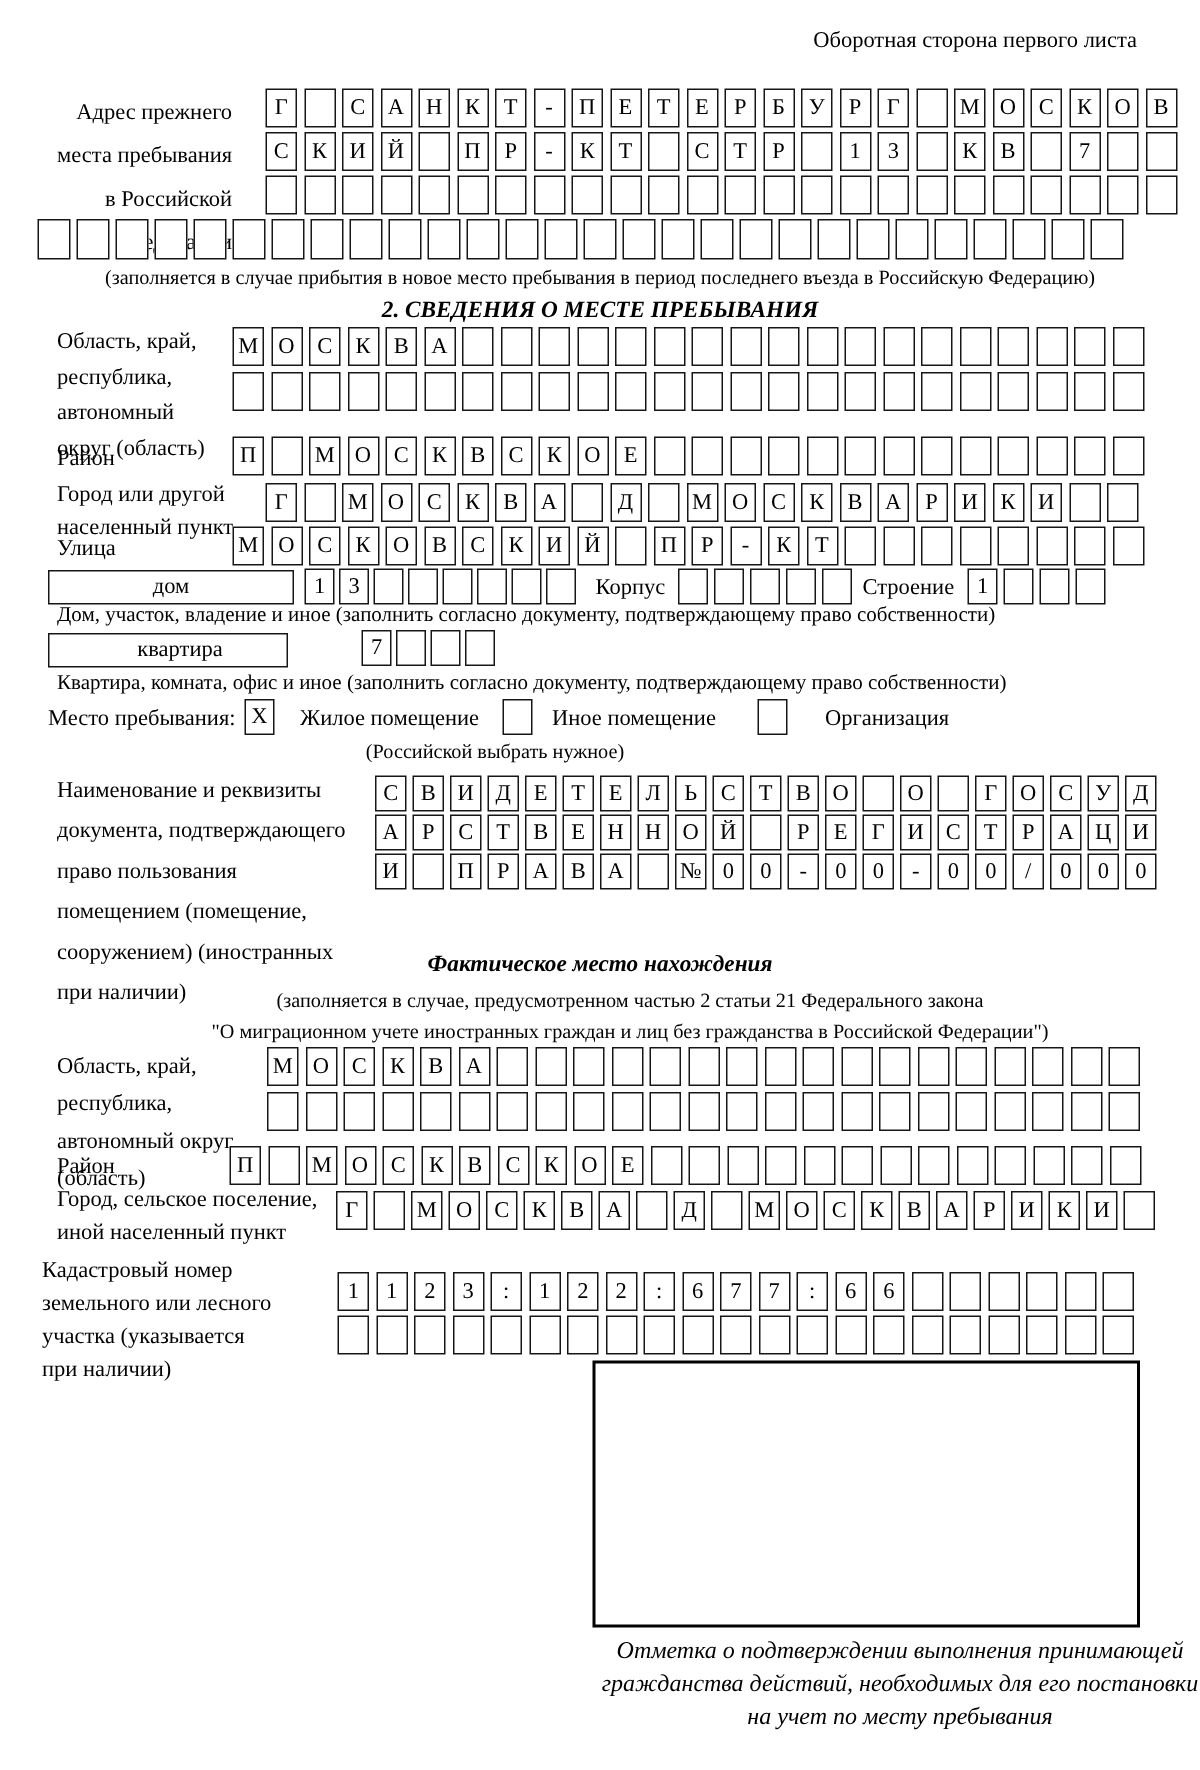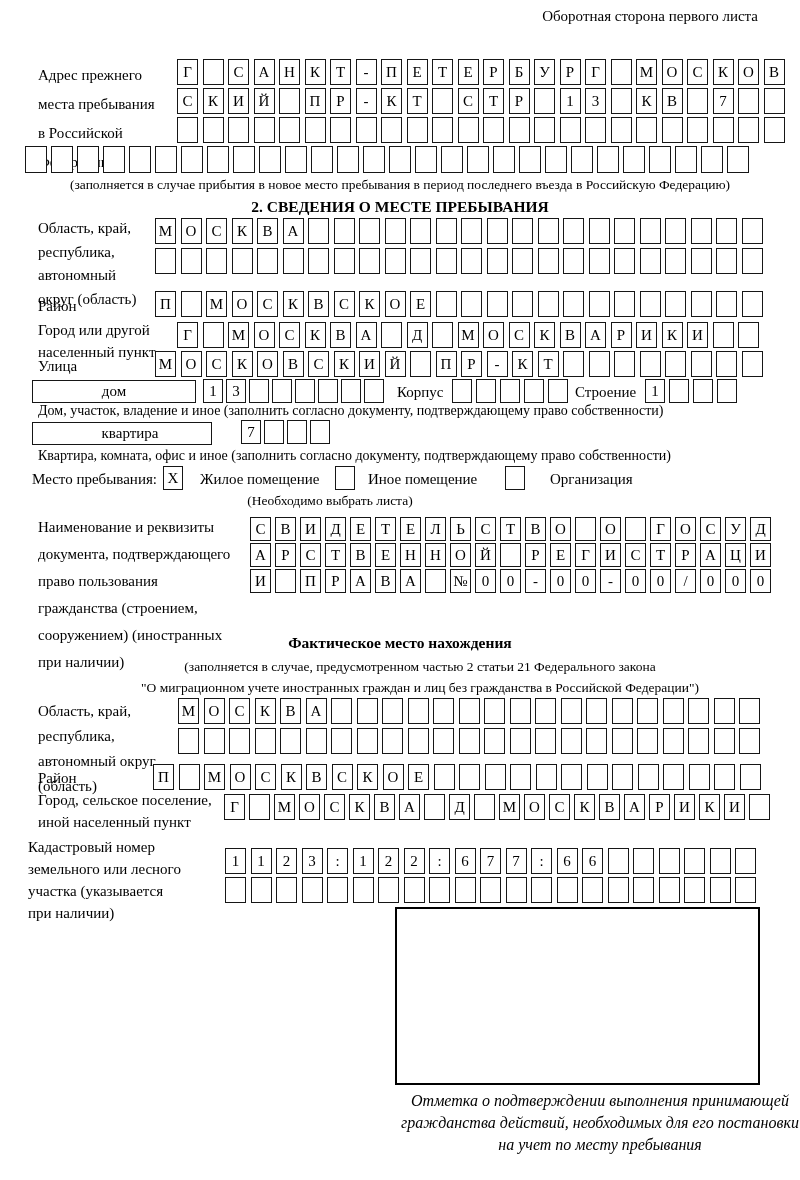--- a/index.html
+++ b/index.html
@@ -5,21 +5,21 @@
   html,body { margin:0; padding:0; background:#fff; }
   .page {
     position:relative; width:800px; height:1180px; background:#fff;
     font-family:"Liberation Serif","DejaVu Serif",serif; color:#000;
     overflow:hidden;
   }
   .lbl { position:absolute; font-size:15px; line-height:22px; white-space:nowrap; }
   .lbl div { white-space:nowrap; }
   .caption { position:absolute; font-size:13.5px; white-space:nowrap; }
   .center { text-align:center; width:800px; left:0; }
-  .bold { font-weight:bold; }
+  .bold { font-weight:bold;font-style:italic; }
   .cells { position:absolute; display:flex; gap:4.5px; }
   .cells.col { flex-direction:column; gap:3px; }
   .cells .row { display:flex; gap:4.5px; }
   .cell {
     flex:none; width:21px; height:26px; border:1.6px solid #161616;
     box-sizing:border-box; display:flex; align-items:center; justify-content:center;
     font-size:15px; line-height:1; background:#fff;
   }
   .cells.big .cell { width:22px; height:27px; }
   .cells.big { gap:4px; }
@@ -35,23 +35,23 @@
     font-size:15px; background:#fff;
   }
   .stamp-box { position:absolute; border:2px solid #000; background:#fff; }
   .note-lines { position:absolute; font-size:13.5px; line-height:21px; text-align:center;margin-left:20px; }
 </style>
 </head>
 <body>
 
 <div class="page">
 
-  <div class="lbl" style="top:5px; right:42px;">Оборотная сторона первого листа</div>
-
-  <div class="lbl" style="left:38px; top:61px; line-height:29px;">
+  <div class="lbl" style="top:16px; right:42px;">Оборотная сторона первого листа</div>
+
+  <div class="lbl" style="left:38px; top:61px; line-height:29px;text-align:right;">
     <div>Адрес прежнего</div>
     <div>места пребывания</div>
     <div>в Российской</div>
     <div>Федерации</div>
   </div>
   <div class="cells col" style="left:177px; top:59px;">
     <div class="row">
         <span class="cell">Г</span>
         <span class="cell"></span>
         <span class="cell">С</span>
@@ -332,21 +332,21 @@
     </div>
   <div class="lbl" style="left:575px; top:381px;">Строение</div>
   <div class="cells tight p25" style="left:645px; top:379px;">
       <span class="cell">1</span>
       <span class="cell"></span>
       <span class="cell"></span>
       <span class="cell"></span>
     </div>
   <div class="caption" style="left:38px; top:403px; font-size:14px;">Дом, участок, владение и иное (заполнить согласно документу, подтверждающему право собственности)</div>
 
-  <div class="fieldbox" style="left:32px; top:422px; width:180px; height:23px;padding-left:16px;">квартира</div>
+  <div class="fieldbox" style="left:32px; top:422px; width:160px; height:23px;padding-left:16px;">квартира</div>
   <div class="cells tight" style="left:241px; top:420px;">
       <span class="cell">7</span>
       <span class="cell"></span>
       <span class="cell"></span>
       <span class="cell"></span>
     </div>
   <div class="caption" style="left:38px; top:448px; font-size:14px;">Квартира, комната, офис и иное (заполнить согласно документу, подтверждающему право собственности)</div>
 
   <div class="lbl" style="left:32px; top:468px;">Место пребывания:</div>
   <div class="cells tight" style="left:163px; top:466px;">
@@ -354,27 +354,27 @@
     </div>
   <div class="lbl" style="left:200px; top:468px;">Жилое помещение</div>
   <div class="cells tight" style="left:335px; top:466px;">
       <span class="cell"></span>
     </div>
   <div class="lbl" style="left:368px; top:468px;">Иное помещение</div>
   <div class="cells tight" style="left:505px; top:466px;">
       <span class="cell"></span>
     </div>
   <div class="lbl" style="left:550px; top:468px;">Организация</div>
-  <div class="caption" style="left:150px; top:493px; width:360px; text-align:center;">(Необходимо выбрать листа)</div>
+  <div class="caption" style="left:150px; top:493px; width:360px; text-align:center;">(Российской выбрать нужное)</div>
 
   <div class="lbl" style="left:38px; top:514px; line-height:27px;">
     <div>Наименование и реквизиты</div>
     <div>документа, подтверждающего</div>
     <div>право пользования</div>
-    <div>гражданства (строением,</div>
+    <div>помещением (помещение,</div>
     <div>сооружением) (иностранных</div>
     <div>при наличии)</div>
   </div>
   <div class="cells doc col" style="left:250px; top:517px;">
     <div class="row" style="gap:4px;">
         <span class="cell">С</span>
         <span class="cell">В</span>
         <span class="cell">И</span>
         <span class="cell">Д</span>
         <span class="cell">Е</span>

